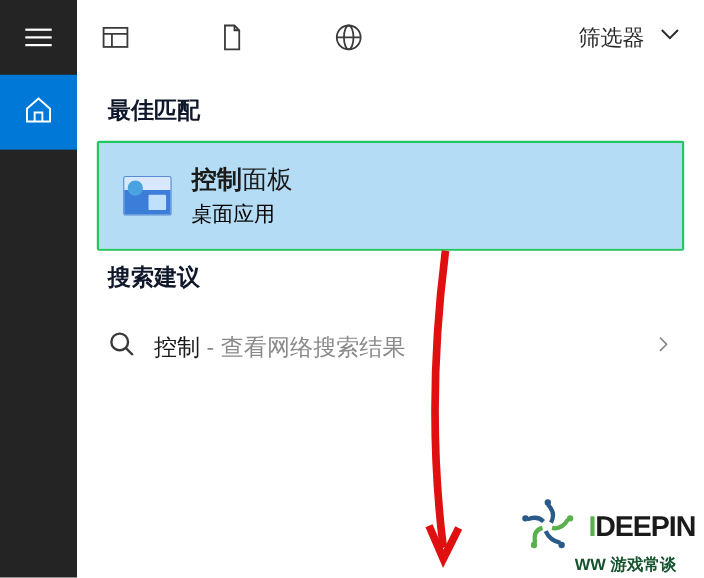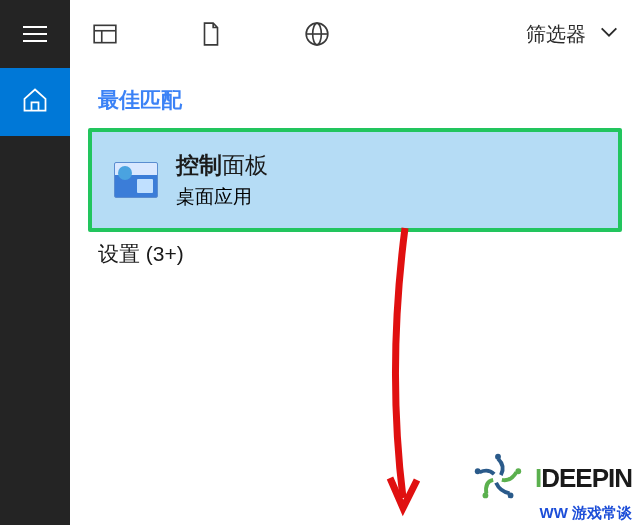--- a/index.html
+++ b/index.html
@@ -93,26 +93,26 @@
     .filter-chevron svg {
       width: 22px;
       height: 22px;
       fill: none;
       stroke: #2a2a2a;
       stroke-width: 2;
     }
     .section-header {
       font-size: 21px;
       font-weight: 600;
-      color: #3b82f6;
+      color: #0f172a;
       padding: 18px 28px 14px;
     }
     .highlight-box {
       margin: 0 18px;
-      border: 4px solid #22c55e;
+      border: 2px solid #22c55e;
       border-radius: 2px;
       position: relative;
     }
     .result-item {
       background: #b5dcf5;
       padding: 18px 22px;
       display: flex;
       align-items: center;
       gap: 18px;
       cursor: pointer;
@@ -235,24 +235,24 @@
       font-size: 26px;
       font-weight: 800;
       color: #1a1a1a;
       letter-spacing: -1px;
     }
     .watermark-brand .accent {
       color: #5bb04e;
     }
     .watermark-extra {
       position: absolute;
-      right: 8px;
+      right: 25px;
       bottom: 2px;
       font-size: 15px;
-      color: #1d4ed8;
+      color: #14532d;
       font-weight: 600;
     }
   </style>
 </head>
 <body>
 
 <div class="container">
   <div class="sidebar">
     <div class="sidebar-item">
       <div class="hamburger">
@@ -308,22 +308,40 @@
         <div class="result-icon"></div>
         <div class="result-text">
           <div class="result-title">
             <span class="bold">控制</span><span>面板</span>
           </div>
           <div class="result-subtitle">桌面应用</div>
         </div>
       </div>
     </div>
 
-
-    <div class="settings-label">设置 (3+)</div>
+    <div class="search-section">
+      <div class="section-header">搜索建议</div>
+      <div class="search-item">
+        <span class="search-icon">
+          <svg viewBox="0 0 24 24">
+              <circle cx="10" cy="10" r="7"></circle>
+              <line x1="15" y1="15" x2="21" y2="21"></line>
+            </svg>
+        </span>
+        <span class="search-text">
+          <span>控制</span><span class="grey"><span> - </span><span>查看网络搜索结果</span></span>
+        </span>
+        <span class="search-chevron">
+          <svg viewBox="0 0 24 24">
+              <path d="M8 4 L16 12 L8 20"></path>
+            </svg>
+        </span>
+      </div>
+    </div>
+
 
     <div class="red-arrow">
       <svg viewBox="0 0 80 300">
         <path d="M 40 10 Q 22 150 38 280" stroke="#e01010" stroke-width="7" fill="none"></path>
         <path d="M 25 260 L 38 290 L 52 262" stroke="#e01010" stroke-width="7" fill="none"></path>
       </svg>
     </div>
 
     <div class="watermark">
       <svg class="watermark-logo" viewBox="0 0 60 60">

